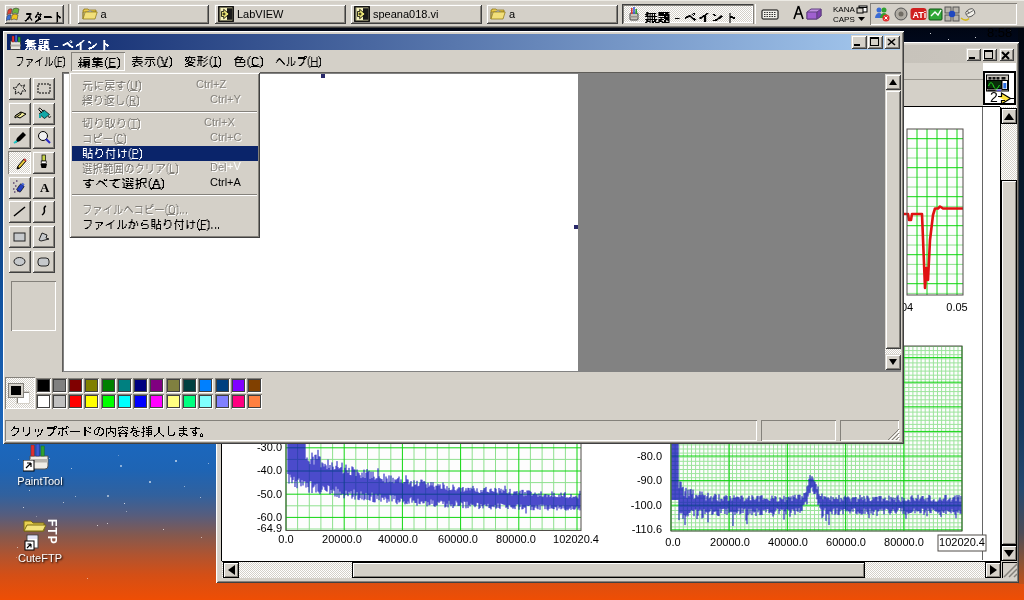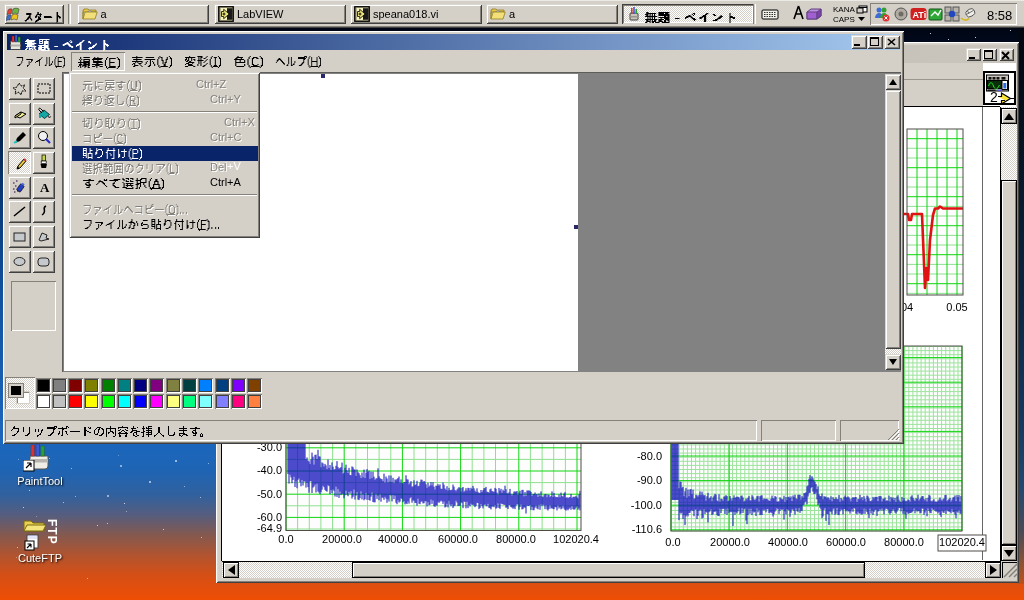--- a/index.html
+++ b/index.html
@@ -424,21 +424,21 @@
     </g>
   </svg>
 <div class="a t" style="left:210px;top:93px;color:#84817b;text-shadow:1px 1px 0 #fff">Ctrl+Y</div>
 <div class="a" style="left:72px;top:111px;width:185px;height:2px;border-top:1px solid #84817b;border-bottom:1px solid #fff"></div>
 <svg style="position:absolute;left:82px;top:115.0px" width="59" height="15" viewBox="0 0 59 15">
     <g transform="scale(0.9355,1)">
       <path transform="translate(1,1)" d="M2 3h1v1h-1zM5 3h6v1h-6zM15 3h1v1h-1zM25 3h5v1h-5zM39 3h1v1h-1zM51 3h1v1h-1zM59 3h1v1h-1zM2 4h1v1h-1zM7 4h1v1h-1zM10 4h1v1h-1zM15 4h1v1h-1zM17 4h4v1h-4zM25 4h1v1h-1zM28 4h1v1h-1zM31 4h1v1h-1zM34 4h1v1h-1zM39 4h1v1h-1zM41 4h4v1h-4zM50 4h1v1h-1zM52 4h7v1h-7zM60 4h1v1h-1zM2 5h1v1h-1zM4 5h1v1h-1zM7 5h1v1h-1zM10 5h1v1h-1zM15 5h2v1h-2zM20 5h1v1h-1zM25 5h1v1h-1zM28 5h1v1h-1zM31 5h1v1h-1zM34 5h1v1h-1zM39 5h2v1h-2zM44 5h1v1h-1zM50 5h1v1h-1zM55 5h1v1h-1zM60 5h2v1h-2zM0 6h4v1h-4zM7 6h1v1h-1zM10 6h1v1h-1zM15 6h1v1h-1zM21 6h1v1h-1zM25 6h4v1h-4zM31 6h1v1h-1zM34 6h1v1h-1zM39 6h1v1h-1zM45 6h1v1h-1zM49 6h1v1h-1zM55 6h1v1h-1zM61 6h1v1h-1zM2 7h1v1h-1zM7 7h1v1h-1zM10 7h1v1h-1zM14 7h2v1h-2zM21 7h1v1h-1zM25 7h1v1h-1zM28 7h1v1h-1zM31 7h1v1h-1zM34 7h1v1h-1zM38 7h2v1h-2zM45 7h1v1h-1zM49 7h1v1h-1zM55 7h1v1h-1zM61 7h1v1h-1zM2 8h1v1h-1zM4 8h1v1h-1zM6 8h2v1h-2zM10 8h1v1h-1zM14 8h2v1h-2zM21 8h1v1h-1zM25 8h4v1h-4zM31 8h1v1h-1zM33 8h1v1h-1zM38 8h2v1h-2zM45 8h1v1h-1zM49 8h1v1h-1zM55 8h1v1h-1zM61 8h1v1h-1zM2 9h1v1h-1zM4 9h1v1h-1zM6 9h1v1h-1zM10 9h1v1h-1zM14 9h1v1h-1zM21 9h1v1h-1zM25 9h1v1h-1zM28 9h1v1h-1zM32 9h2v1h-2zM38 9h1v1h-1zM45 9h1v1h-1zM49 9h1v1h-1zM55 9h1v1h-1zM61 9h1v1h-1zM2 10h1v1h-1zM4 10h1v1h-1zM6 10h1v1h-1zM10 10h1v1h-1zM20 10h1v1h-1zM25 10h1v1h-1zM28 10h1v1h-1zM32 10h2v1h-2zM44 10h1v1h-1zM49 10h1v1h-1zM55 10h1v1h-1zM61 10h1v1h-1zM2 11h5v1h-5zM10 11h1v1h-1zM19 11h2v1h-2zM25 11h4v1h-4zM31 11h3v1h-3zM43 11h2v1h-2zM49 11h1v1h-1zM55 11h1v1h-1zM61 11h1v1h-1zM5 12h1v1h-1zM9 12h2v1h-2zM16 12h3v1h-3zM28 12h4v1h-4zM34 12h1v1h-1zM40 12h3v1h-3zM50 12h1v1h-1zM55 12h1v1h-1zM60 12h2v1h-2zM7 13h3v1h-3zM29 13h1v1h-1zM50 13h1v1h-1zM60 13h1v1h-1zM51 14h1v1h-1zM59 14h1v1h-1zM52 13h7v1h-7z" fill="#fff"></path>
       <path d="M2 3h1v1h-1zM5 3h6v1h-6zM15 3h1v1h-1zM25 3h5v1h-5zM39 3h1v1h-1zM51 3h1v1h-1zM59 3h1v1h-1zM2 4h1v1h-1zM7 4h1v1h-1zM10 4h1v1h-1zM15 4h1v1h-1zM17 4h4v1h-4zM25 4h1v1h-1zM28 4h1v1h-1zM31 4h1v1h-1zM34 4h1v1h-1zM39 4h1v1h-1zM41 4h4v1h-4zM50 4h1v1h-1zM52 4h7v1h-7zM60 4h1v1h-1zM2 5h1v1h-1zM4 5h1v1h-1zM7 5h1v1h-1zM10 5h1v1h-1zM15 5h2v1h-2zM20 5h1v1h-1zM25 5h1v1h-1zM28 5h1v1h-1zM31 5h1v1h-1zM34 5h1v1h-1zM39 5h2v1h-2zM44 5h1v1h-1zM50 5h1v1h-1zM55 5h1v1h-1zM60 5h2v1h-2zM0 6h4v1h-4zM7 6h1v1h-1zM10 6h1v1h-1zM15 6h1v1h-1zM21 6h1v1h-1zM25 6h4v1h-4zM31 6h1v1h-1zM34 6h1v1h-1zM39 6h1v1h-1zM45 6h1v1h-1zM49 6h1v1h-1zM55 6h1v1h-1zM61 6h1v1h-1zM2 7h1v1h-1zM7 7h1v1h-1zM10 7h1v1h-1zM14 7h2v1h-2zM21 7h1v1h-1zM25 7h1v1h-1zM28 7h1v1h-1zM31 7h1v1h-1zM34 7h1v1h-1zM38 7h2v1h-2zM45 7h1v1h-1zM49 7h1v1h-1zM55 7h1v1h-1zM61 7h1v1h-1zM2 8h1v1h-1zM4 8h1v1h-1zM6 8h2v1h-2zM10 8h1v1h-1zM14 8h2v1h-2zM21 8h1v1h-1zM25 8h4v1h-4zM31 8h1v1h-1zM33 8h1v1h-1zM38 8h2v1h-2zM45 8h1v1h-1zM49 8h1v1h-1zM55 8h1v1h-1zM61 8h1v1h-1zM2 9h1v1h-1zM4 9h1v1h-1zM6 9h1v1h-1zM10 9h1v1h-1zM14 9h1v1h-1zM21 9h1v1h-1zM25 9h1v1h-1zM28 9h1v1h-1zM32 9h2v1h-2zM38 9h1v1h-1zM45 9h1v1h-1zM49 9h1v1h-1zM55 9h1v1h-1zM61 9h1v1h-1zM2 10h1v1h-1zM4 10h1v1h-1zM6 10h1v1h-1zM10 10h1v1h-1zM20 10h1v1h-1zM25 10h1v1h-1zM28 10h1v1h-1zM32 10h2v1h-2zM44 10h1v1h-1zM49 10h1v1h-1zM55 10h1v1h-1zM61 10h1v1h-1zM2 11h5v1h-5zM10 11h1v1h-1zM19 11h2v1h-2zM25 11h4v1h-4zM31 11h3v1h-3zM43 11h2v1h-2zM49 11h1v1h-1zM55 11h1v1h-1zM61 11h1v1h-1zM5 12h1v1h-1zM9 12h2v1h-2zM16 12h3v1h-3zM28 12h4v1h-4zM34 12h1v1h-1zM40 12h3v1h-3zM50 12h1v1h-1zM55 12h1v1h-1zM60 12h2v1h-2zM7 13h3v1h-3zM29 13h1v1h-1zM50 13h1v1h-1zM60 13h1v1h-1zM51 14h1v1h-1zM59 14h1v1h-1zM52 13h7v1h-7z" fill="#84817b"></path>
     </g>
   </svg>
-<div class="a t" style="left:224px;top:116px;color:#84817b;text-shadow:1px 1px 0 #fff">Ctrl+X</div>
+<div class="a t" style="left:204px;top:116px;color:#84817b;text-shadow:1px 1px 0 #fff">Ctrl+X</div>
 <svg style="position:absolute;left:82px;top:130.0px" width="45" height="15" viewBox="0 0 45 15">
     <g transform="scale(0.8627,1)">
       <path transform="translate(1,1)" d="M21 3h2v1h-2zM39 3h1v1h-1zM48 3h1v1h-1zM14 4h1v1h-1zM20 4h1v1h-1zM22 4h1v1h-1zM38 4h1v1h-1zM42 4h4v1h-4zM49 4h1v1h-1zM2 5h8v1h-8zM14 5h1v1h-1zM20 5h3v1h-3zM38 5h1v1h-1zM41 5h2v1h-2zM45 5h2v1h-2zM49 5h2v1h-2zM9 6h1v1h-1zM14 6h1v1h-1zM19 6h2v1h-2zM37 6h1v1h-1zM41 6h1v1h-1zM50 6h1v1h-1zM9 7h1v1h-1zM14 7h6v1h-6zM37 7h1v1h-1zM41 7h1v1h-1zM50 7h1v1h-1zM9 8h1v1h-1zM14 8h2v1h-2zM25 8h10v1h-10zM37 8h1v1h-1zM41 8h1v1h-1zM50 8h1v1h-1zM9 9h1v1h-1zM14 9h1v1h-1zM37 9h1v1h-1zM41 9h1v1h-1zM50 9h1v1h-1zM9 10h1v1h-1zM14 10h1v1h-1zM37 10h1v1h-1zM41 10h1v1h-1zM50 10h1v1h-1zM2 11h8v1h-8zM14 11h2v1h-2zM37 11h1v1h-1zM41 11h2v1h-2zM46 11h1v1h-1zM50 11h1v1h-1zM9 12h1v1h-1zM15 12h7v1h-7zM38 12h1v1h-1zM42 12h4v1h-4zM49 12h2v1h-2zM38 13h1v1h-1zM49 13h1v1h-1zM39 14h1v1h-1zM48 14h1v1h-1zM40 13h8v1h-8z" fill="#fff"></path>
       <path d="M21 3h2v1h-2zM39 3h1v1h-1zM48 3h1v1h-1zM14 4h1v1h-1zM20 4h1v1h-1zM22 4h1v1h-1zM38 4h1v1h-1zM42 4h4v1h-4zM49 4h1v1h-1zM2 5h8v1h-8zM14 5h1v1h-1zM20 5h3v1h-3zM38 5h1v1h-1zM41 5h2v1h-2zM45 5h2v1h-2zM49 5h2v1h-2zM9 6h1v1h-1zM14 6h1v1h-1zM19 6h2v1h-2zM37 6h1v1h-1zM41 6h1v1h-1zM50 6h1v1h-1zM9 7h1v1h-1zM14 7h6v1h-6zM37 7h1v1h-1zM41 7h1v1h-1zM50 7h1v1h-1zM9 8h1v1h-1zM14 8h2v1h-2zM25 8h10v1h-10zM37 8h1v1h-1zM41 8h1v1h-1zM50 8h1v1h-1zM9 9h1v1h-1zM14 9h1v1h-1zM37 9h1v1h-1zM41 9h1v1h-1zM50 9h1v1h-1zM9 10h1v1h-1zM14 10h1v1h-1zM37 10h1v1h-1zM41 10h1v1h-1zM50 10h1v1h-1zM2 11h8v1h-8zM14 11h2v1h-2zM37 11h1v1h-1zM41 11h2v1h-2zM46 11h1v1h-1zM50 11h1v1h-1zM9 12h1v1h-1zM15 12h7v1h-7zM38 12h1v1h-1zM42 12h4v1h-4zM49 12h2v1h-2zM38 13h1v1h-1zM49 13h1v1h-1zM39 14h1v1h-1zM48 14h1v1h-1zM40 13h8v1h-8z" fill="#84817b"></path>
     </g>
   </svg>
 <div class="a t" style="left:210px;top:131px;color:#84817b;text-shadow:1px 1px 0 #fff">Ctrl+C</div>
 <div class="a" style="left:71.5px;top:146px;width:186px;height:15px;background:#0a246a"></div>
 <svg style="position:absolute;left:82px;top:145.0px" width="61" height="15" viewBox="0 0 61 15">
     <g transform="scale(0.9524,1)">
@@ -582,12 +582,12 @@
     <rect x="9" y="9" width="6" height="6" fill="#b8b4ac" stroke="#555"></rect>
 <circle cx="8" cy="8" r="3.2" fill="#2048c0"></circle>
 </svg>
 <svg class="a" style="left:960px;top:6px" width="18" height="16" viewBox="0 0 18 16">
 <path d="M1 12c3 2.5 6 2.5 8 .5" stroke="#d4b820" stroke-width="1.6" fill="none"></path>
 <g transform="rotate(-30 11 7)">
       <rect x="6" y="3" width="9" height="7" rx="3.2" fill="#f0eee8" stroke="#444" stroke-width=".8"></rect>
       <path d="M9 3.3v3M6.5 6h8" stroke="#444" stroke-width=".7"></path>
     </g>
 </svg>
-<div class="a t" style="left:987px;top:8px;font-size:13px">8:58</div>
+<div class="a t" style="left:987px;top:25px;font-size:13px">8:58</div>
 </body></html>

